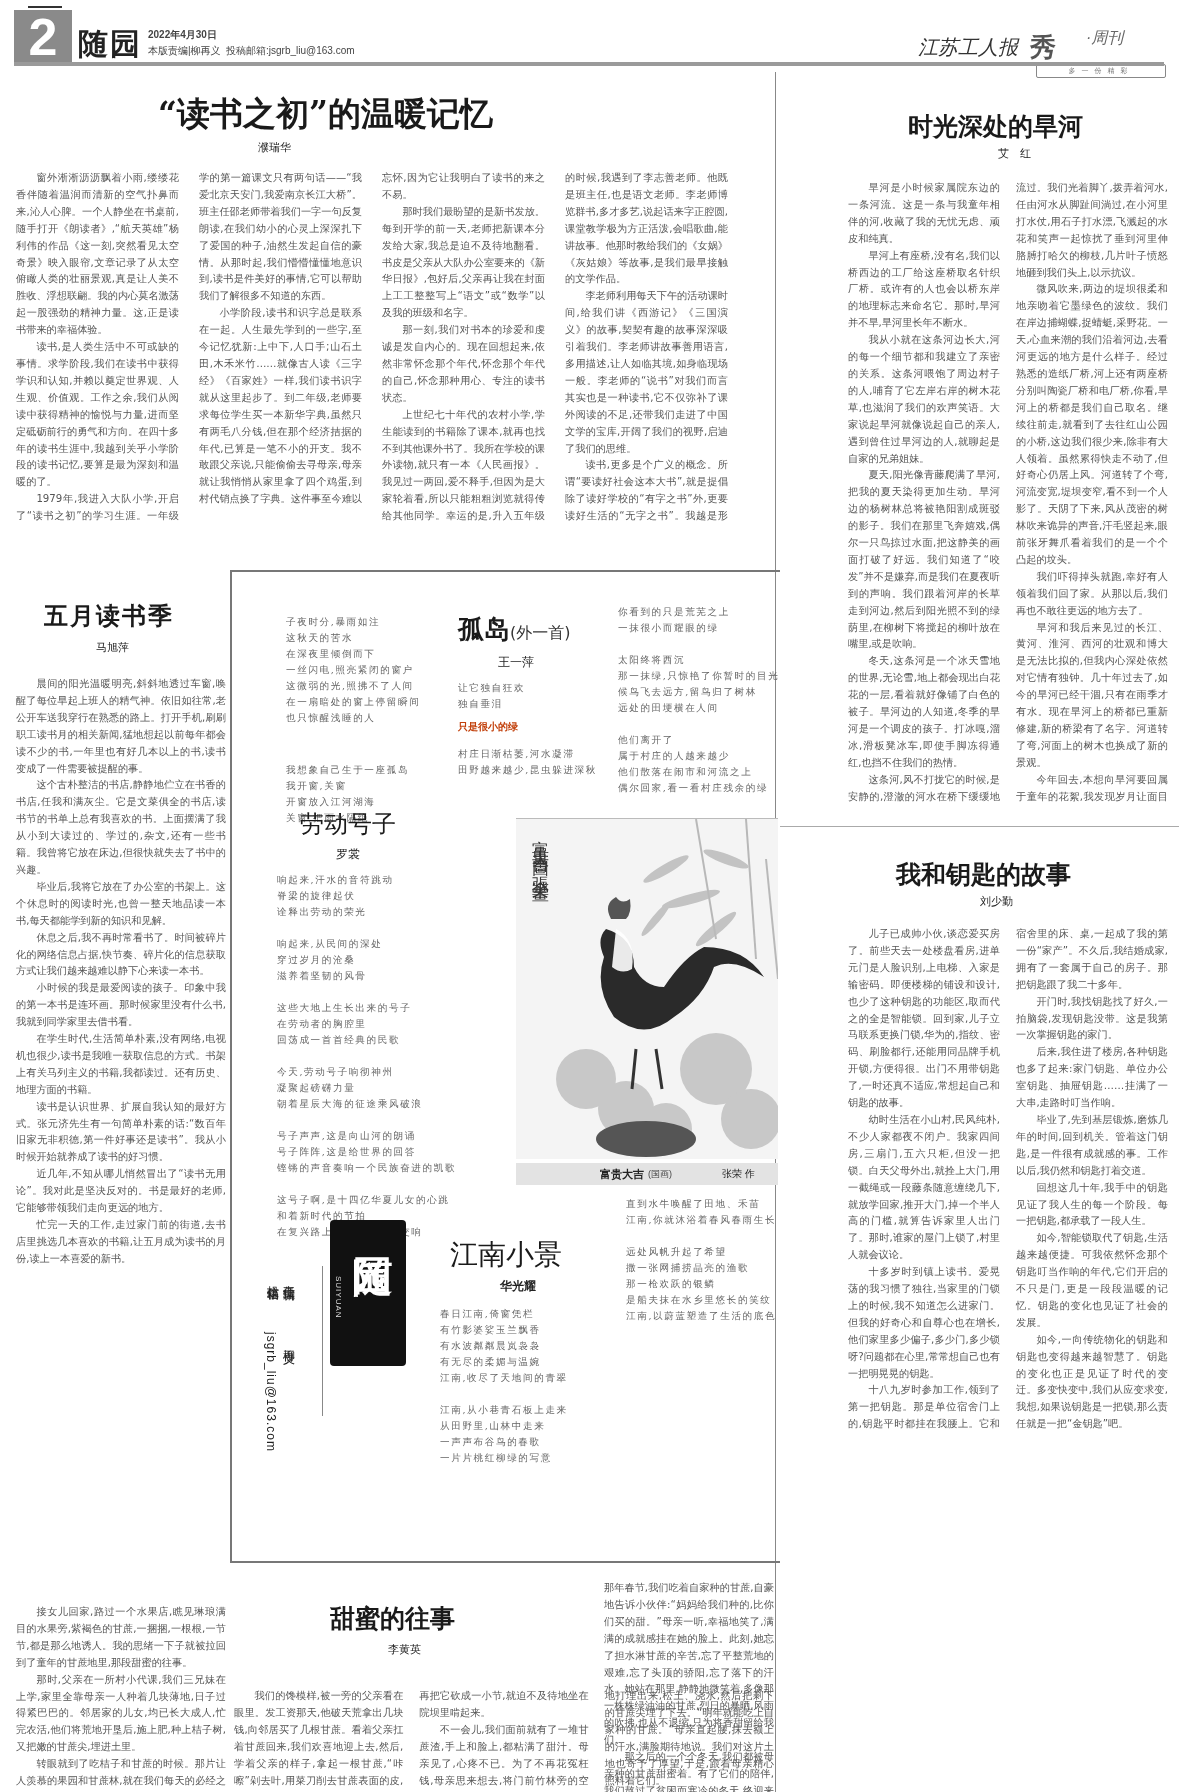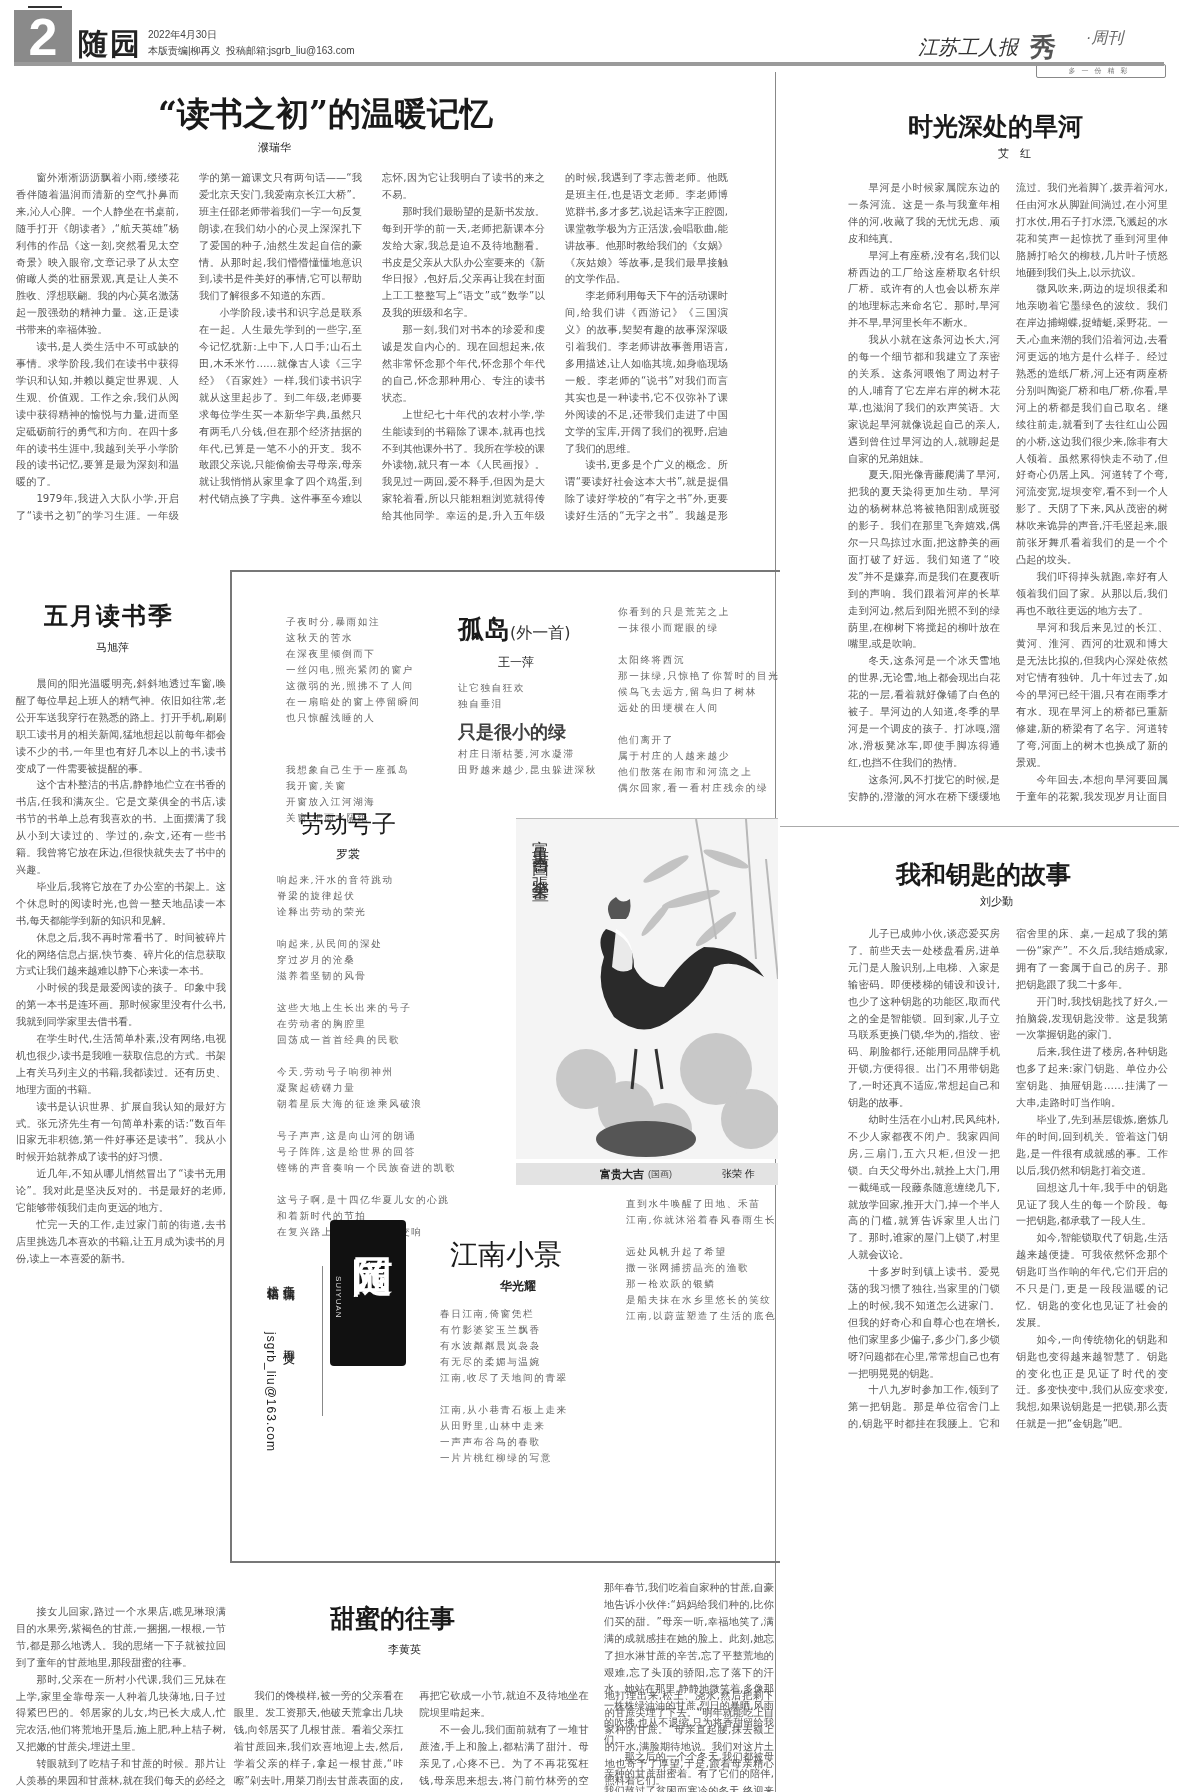--- a/index.html
+++ b/index.html
@@ -4,21 +4,21 @@
 <style>
   html, body { margin:0; padding:0; background:#fff; }
   body { width:1179px; height:1792px; position:relative; overflow:hidden;
          font-family:"DejaVu Serif", serif; color:#333; }
   .abs { position:absolute; }
   
   .top-rule { left:28px; top:6px; width:34px; height:2px; background:#333; }
   .page-num-box { left:14px; top:10px; width:58px; height:54px; background:#8a8a8a;
     color:#fff; font-family:"Liberation Sans", sans-serif; font-weight:bold; font-size:52px; line-height:54px; text-align:center; }
   .section-name { left:78px; top:24px; font-family:"DejaVu Serif", serif; font-weight:bold; font-size:30px; color:#222; letter-spacing:2px; }
-  .head-date { left:148px; top:28px; font-family:"Liberation Sans", sans-serif; font-size:10px; color:#444; }
+  .head-date { left:148px; top:28px; font-family:"Liberation Sans", sans-serif; font-size:10px; color:#444;font-weight:bold; }
   .head-editor { left:148px; top:44px; font-family:"Liberation Sans", sans-serif; font-size:10px; color:#444; }
   .head-email { left:226px; top:44px; font-family:"Liberation Sans", sans-serif; font-size:10px; color:#444; }
   .head-rule { left:14px; top:62px; width:1150px; height:4px; background:#9a9a9a; }
   .paper-name { left:918px; top:34px; font-family:"DejaVu Serif", serif; font-style:italic; font-size:20px; color:#333; }
   .paper-logo { left:1030px; top:30px; font-family:"DejaVu Serif", serif; font-weight:bold; font-size:26px; color:#555; }
   .paper-weekly { left:1086px; top:28px; font-family:"Liberation Sans", sans-serif; font-style:italic; font-size:16px; color:#666; }
   .paper-slogan { left:1036px; top:64px; width:128px; height:12px; border:1px solid #888; border-radius:2px;
     font-family:"Liberation Sans", sans-serif; font-size:7px; color:#777; text-align:center; line-height:12px; letter-spacing:6px; }
 
   
@@ -30,21 +30,21 @@
          text-align:justify; overflow:hidden; }
   .col p { margin:0; text-indent:2em; }
   .col p.noindent { text-indent:0; }
 
   
   .poem-box { left:230px; top:570px; width:548px; height:616px; border-top:2px solid #777; border-left:2px solid #777; }
   .poem-box2 { left:230px; top:1186px; width:548px; height:375px; border-left:2px solid #777; border-bottom:2px solid #777; }
   .poem { font-family:"DejaVu Serif", serif; font-size:9.6px; line-height:16px; color:#666; letter-spacing:1.6px; white-space:nowrap; }
   .poem .stanza { margin-bottom:16px; }
   .poem-title { font-family:"DejaVu Sans", sans-serif; color:#1a1a1a; white-space:nowrap; }
-  .sub-title { font-family:"DejaVu Sans", sans-serif; font-weight:bold; font-size:18px; color:#404040; }
+  .sub-title { font-family:"DejaVu Sans", sans-serif; font-weight:bold; font-size:10px; color:#c2410c; }
 
   
   .painting { left:516px; top:818px; width:262px; height:340px; background:#f4f4f4; overflow:hidden; border-top:1px solid #bbb; }
   .caption-bar { left:516px; top:1163px; width:262px; height:22px; background:#e3e3e3; font-family:"Liberation Sans", sans-serif; font-size:10px; color:#222; }
   .calligraphy { font-family:"DejaVu Serif", serif; font-size:17px; color:#333; writing-mode:vertical-rl; letter-spacing:5px; }
 
   
   .col-box-label { font-family:"Liberation Sans", sans-serif; font-size:12px; color:#222; writing-mode:vertical-rl; letter-spacing:1px; }
   .seal { left:330px; top:1220px; width:76px; height:146px; background:#111; border-radius:4px; }
   .seal-text { font-family:"DejaVu Serif", serif; color:#fff; font-size:40px; writing-mode:vertical-rl; font-weight:bold; }

